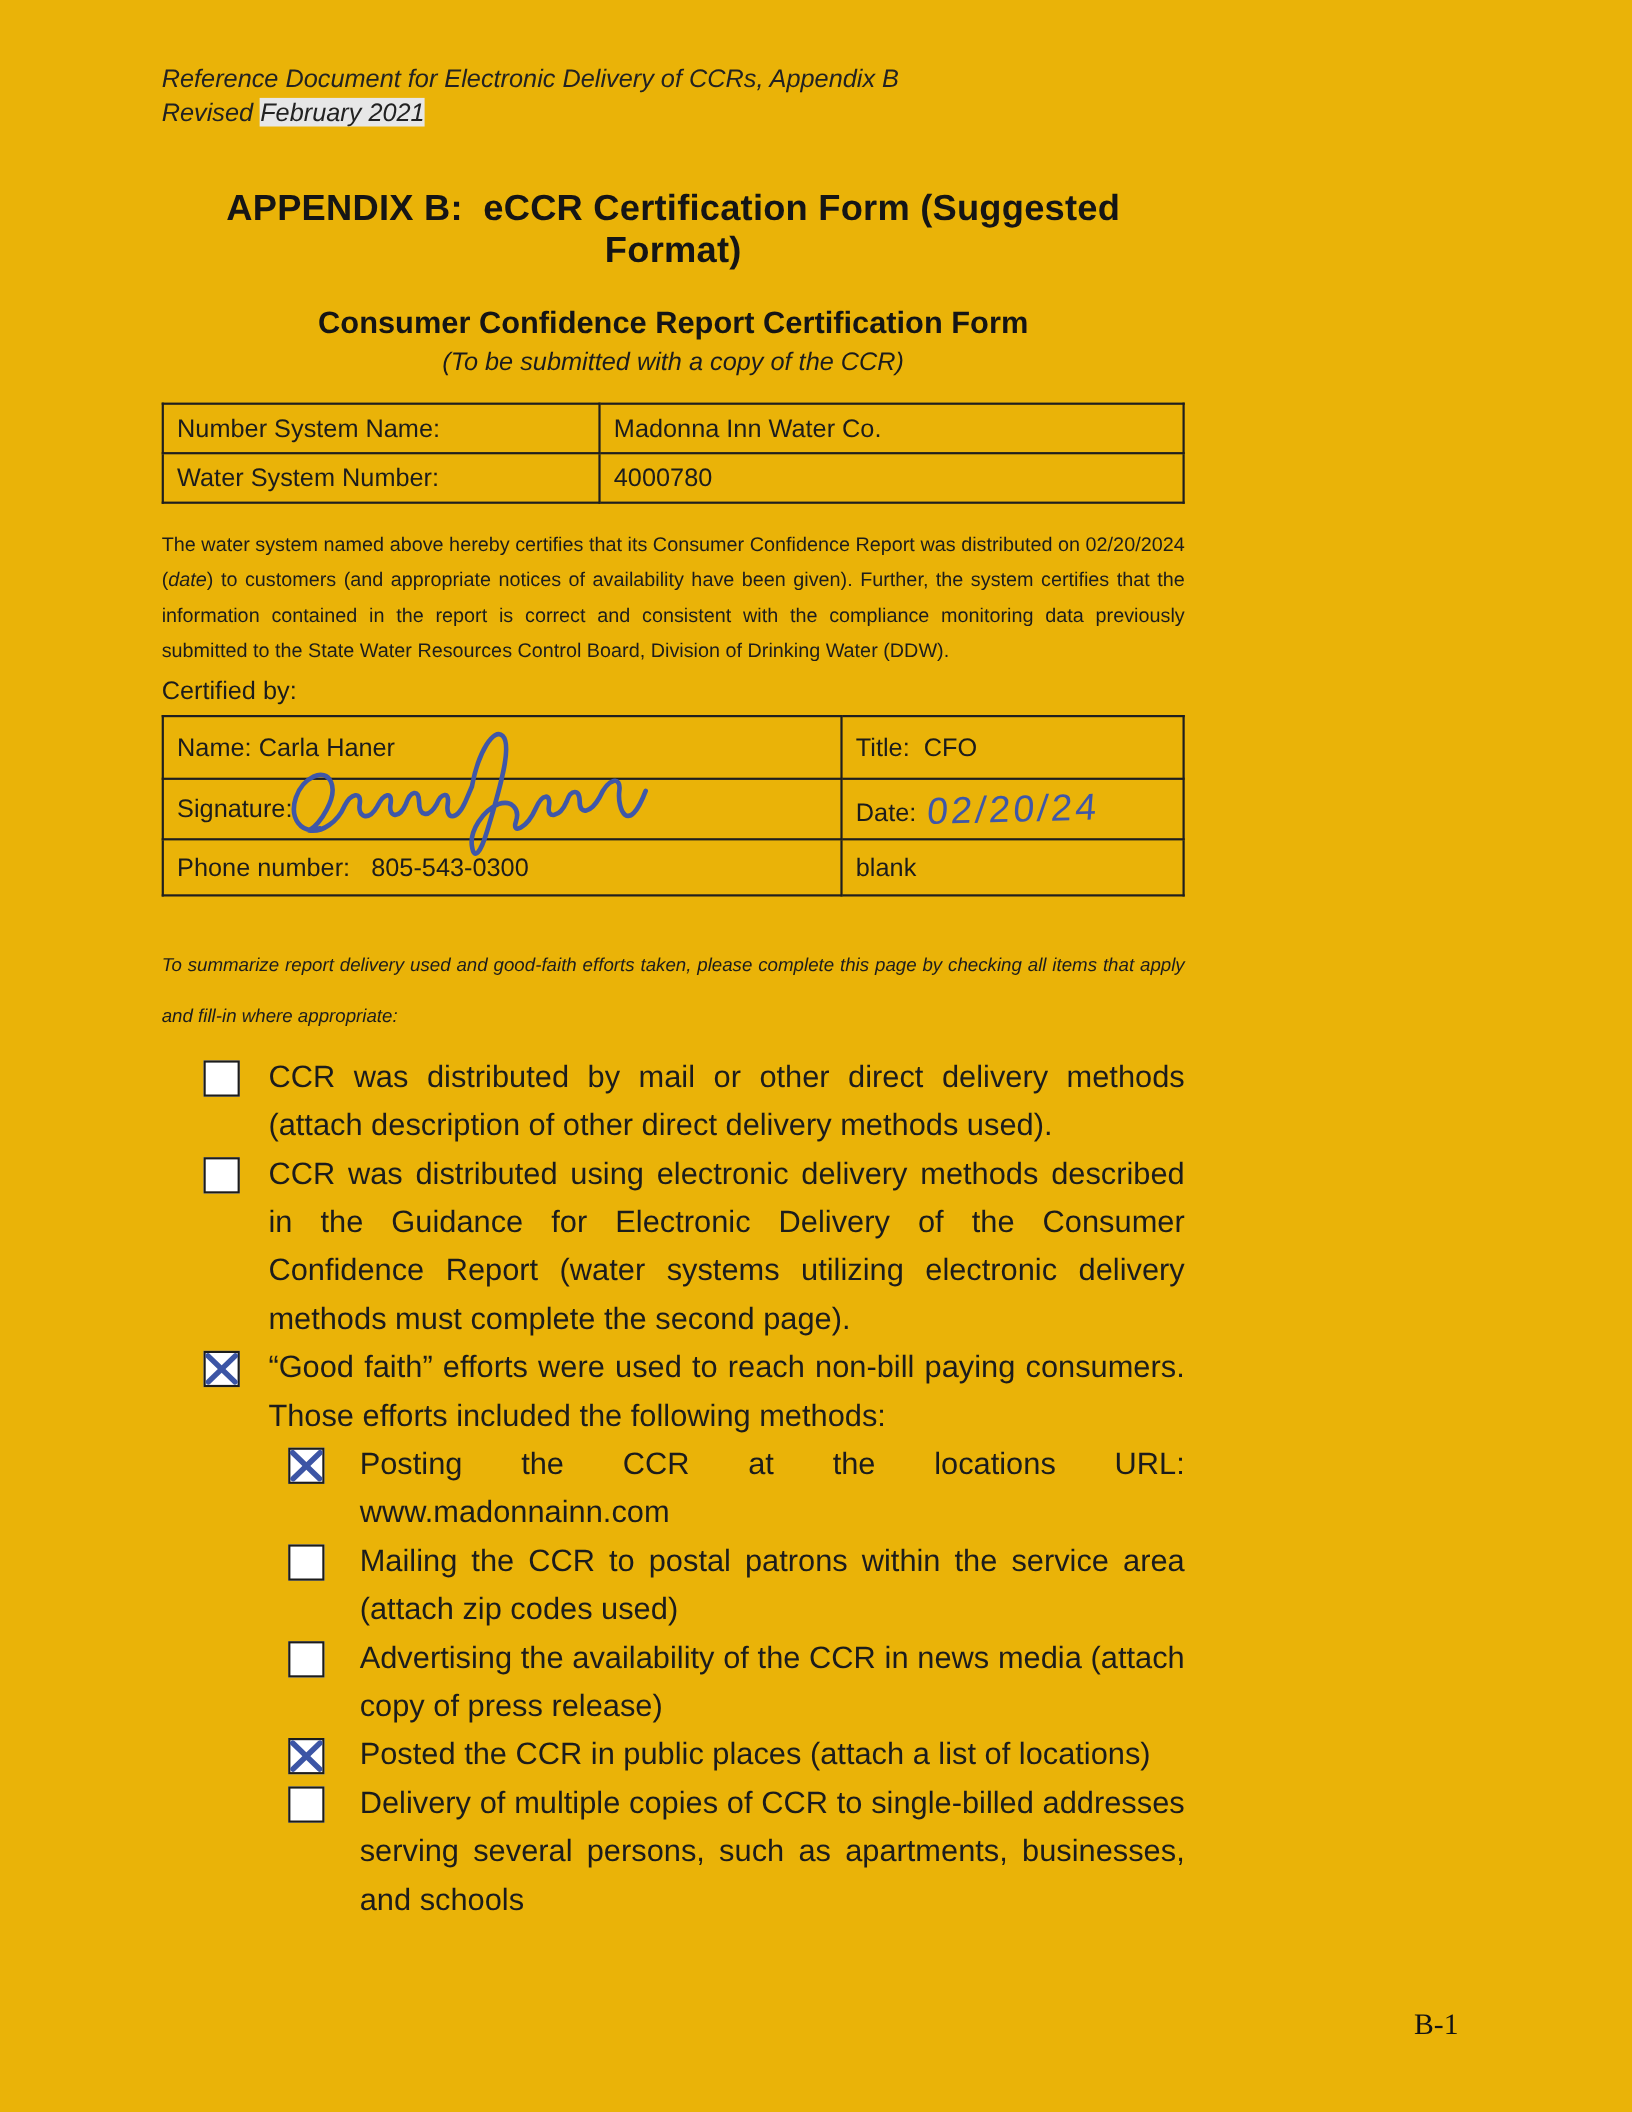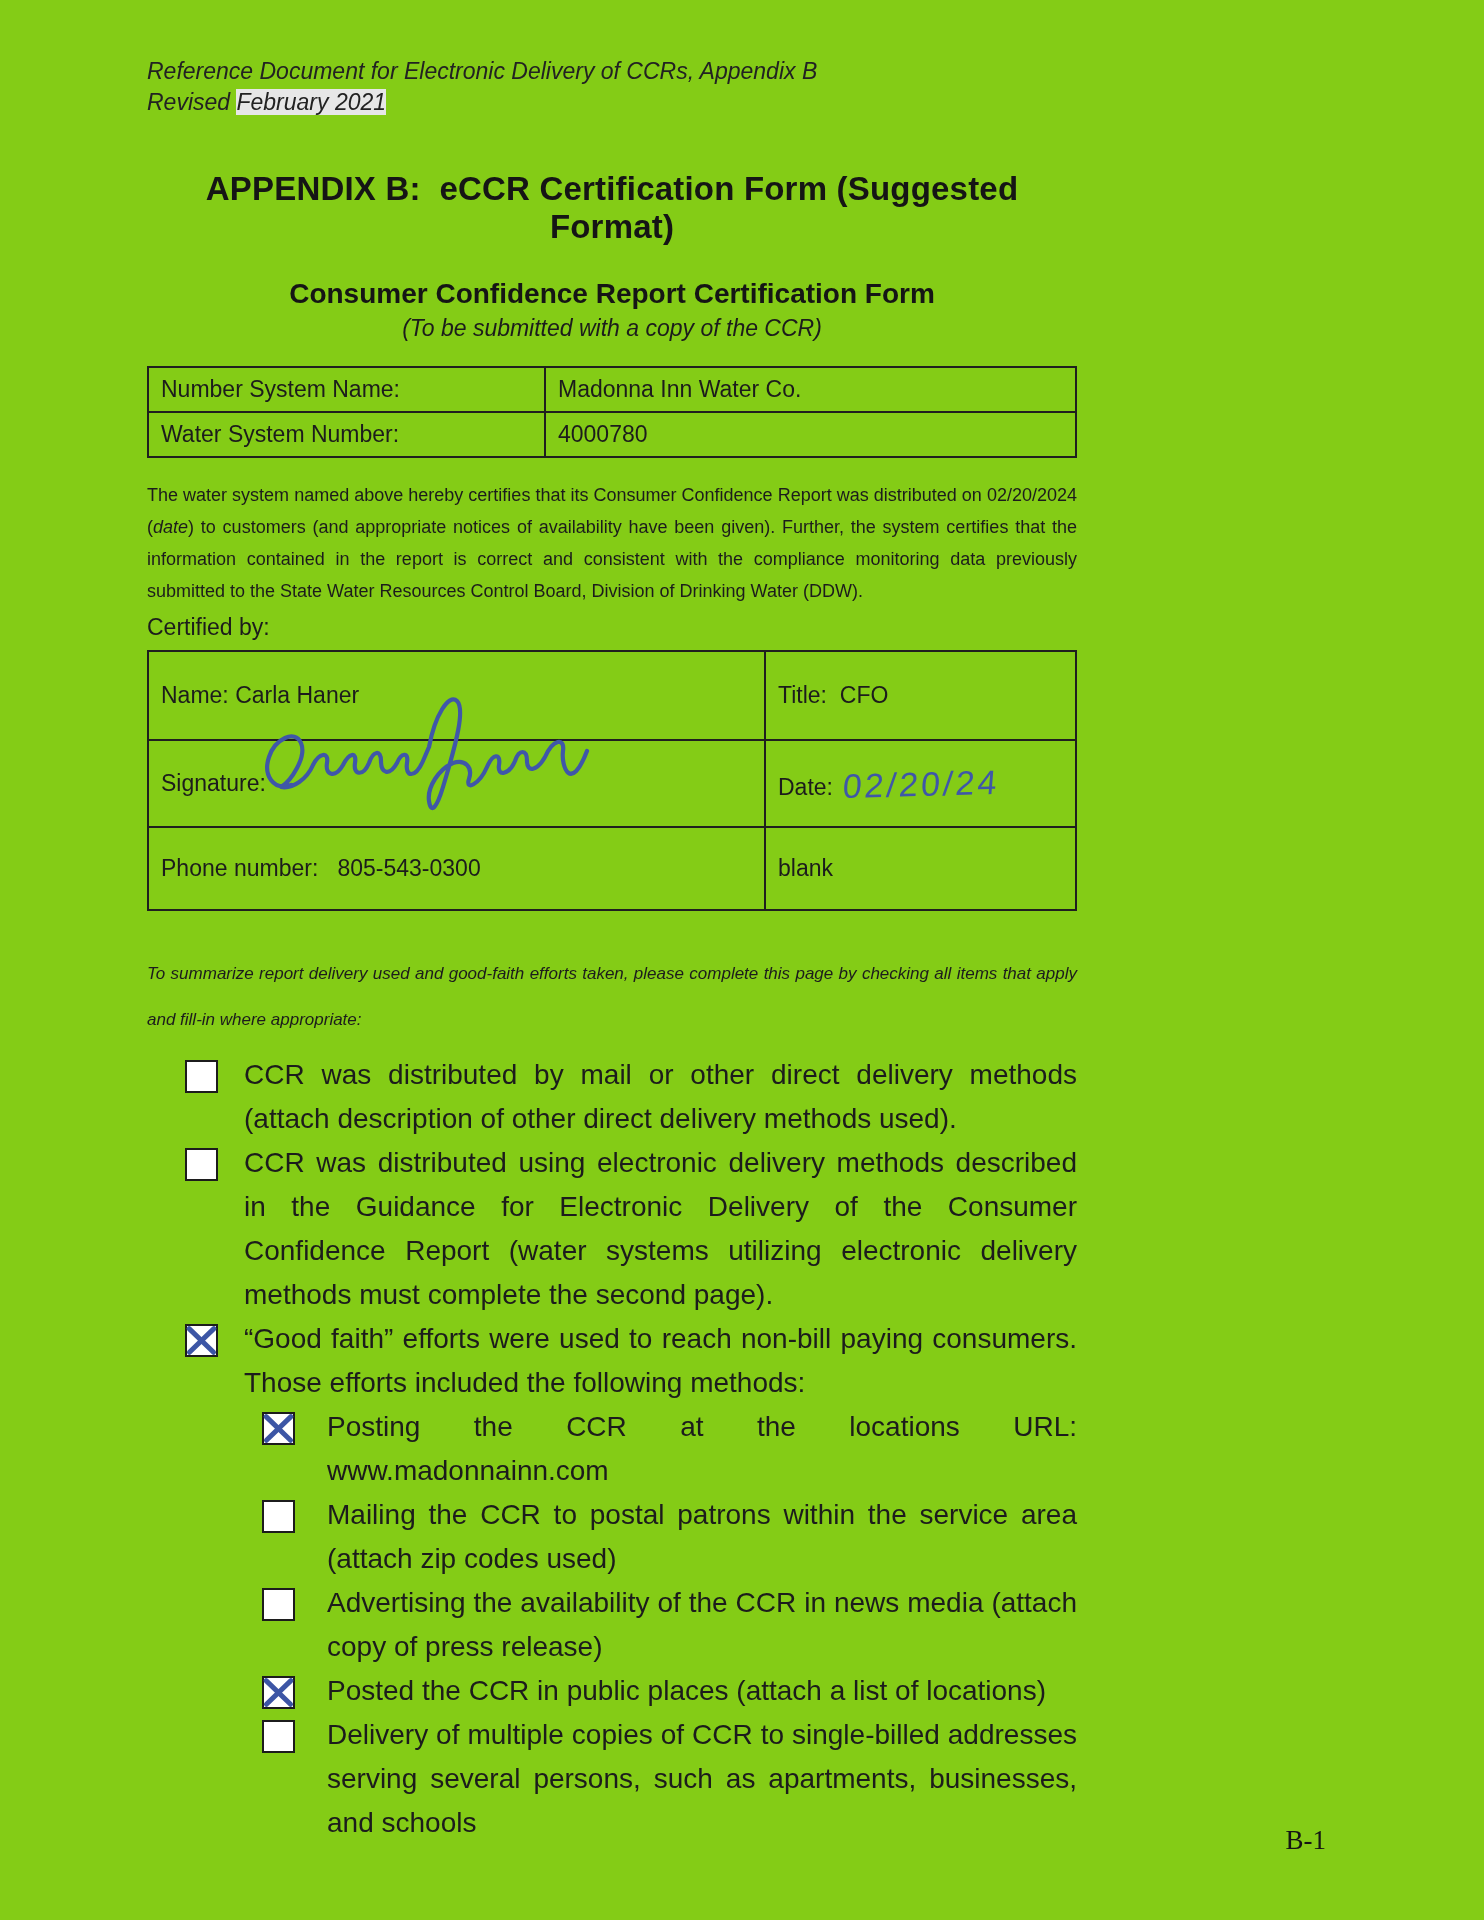--- a/index.html
+++ b/index.html
@@ -1,19 +1,19 @@
 <!DOCTYPE html>
 <html><head>
 <meta charset="utf-8">
 <style>
   html,body{margin:0;padding:0;background:#ffffff;}
   .page{
     position:relative;
     width:1484px;height:1920px;
-    background:#84cc16;
+    background:#eab308;
     color:#1c1c1c;
     font-family:"Liberation Sans", sans-serif;
     box-sizing:border-box;
     padding:56px 407px 0 147px;
     overflow:hidden;
   }
   .doc-header{font-style:italic;font-size:23px;line-height:31px;color:#222;}
   .hl{background:#e7e7e7;}
   .title{
     font-size:33px;font-weight:bold;text-align:center;
@@ -28,21 +28,21 @@
     height:43px;vertical-align:middle;
   }
   .sys-table td.lbl{width:371px;}
   .cert-para{
     font-size:18px;line-height:32px;text-align:justify;
     margin:21px 0 0 0;width:930px;
   }
   .certified-by{font-size:23px;margin-top:7px;}
   .cert-table{margin-top:9px;width:930px;}
   .cert-table td{
-    border:2.5px solid #1f1f1f;font-size:23px;padding:16px 12px;
+    border:2.5px solid #1f1f1f;font-size:23px;padding:0 12px;
     vertical-align:middle;overflow:visible;
   }
   .cert-table td.c1{width:591px;}
   .cert-table tr.r1 td{height:55px;}
   .cert-table tr.r2 td{height:53px;border-radius:16px;}
   .cert-table tr.r3 td{height:49px;}
   .sig-cell{position:relative;}
   .sig-svg{position:absolute;left:112px;top:-52px;width:334px;height:148px;overflow:visible;pointer-events:none;}
   .hand{
     color:#3f57a8;font-size:34px;letter-spacing:3px;

